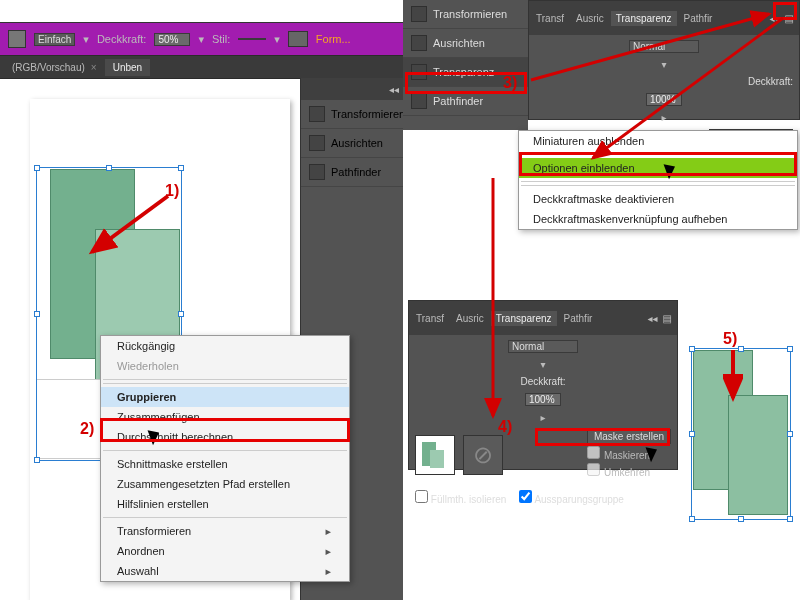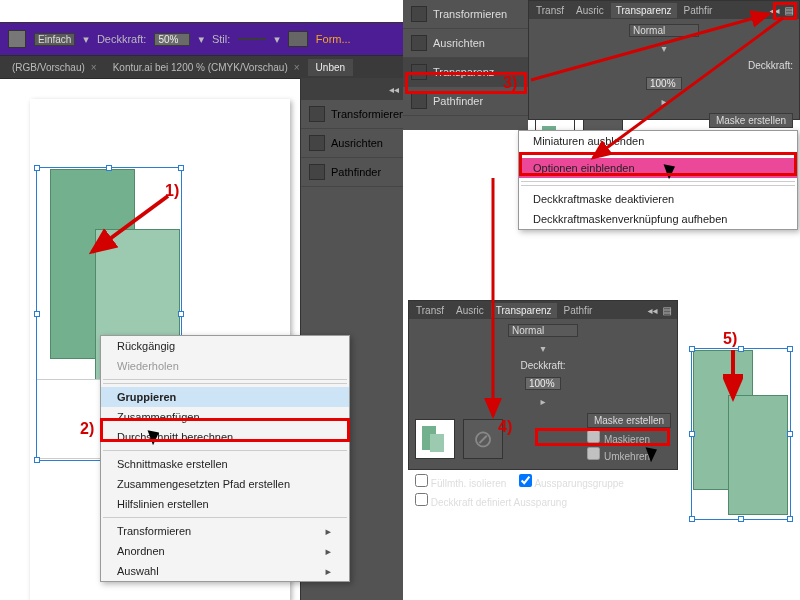--- a/index.html
+++ b/index.html
@@ -2,21 +2,21 @@
 <html><head>
 <meta charset="utf-8">
 <style>
   * { box-sizing: border-box; margin: 0; padding: 0; }
   body { font-family: Tahoma, Arial, sans-serif; font-size: 11px; background: #fff; width: 800px; height: 600px; position: relative; overflow: hidden; }
   .left { position:absolute; left:0; top:0; width:403px; height:600px; background:#fff; }
   .right { position:absolute; left:403px; top:0; width:397px; height:600px; background:#fff; }
   .sep { position:absolute; left:403px; top:0; width:2px; height:600px; background:#6b6b6b; }
 
   
-  .bar-dark { background:#4c1d95; color:#ddd; }
+  .bar-dark { background:#a21caf; color:#ddd; }
   .bar-darker { background:#3a3a3a; color:#ccc; }
   .text-orange { color:#f5a623; }
   .btn-dark { background:#5a5a5a; border:1px solid #3a3a3a; color:#ddd; padding:1px 6px; font-size:10px; }
   .input-dark { background:#6a6a6a; color:#eee; border:1px solid #3a3a3a; padding:0 3px; font-size:10px; width:36px; }
   .select-dark { background:#5a5a5a; border:1px solid #3a3a3a; color:#ddd; font-size:10px; padding:0 3px; }
 
   
   .menubar { position:absolute; top:0; left:0; right:0; height:22px; display:flex; align-items:center; padding:0 8px; gap:14px; }
   .menubar .icons { margin-left:auto; display:flex; gap:8px; }
   .mi { width:18px; height:18px; background:#666; border:1px solid #444; }
@@ -51,37 +51,37 @@
   .ctx .item { padding:4px 18px 4px 16px; white-space:nowrap; }
   .ctx .item.disabled { color:#999; }
   .ctx .item.hl { background:#cde4f7;font-weight:bold; }
   .ctx .sepline { height:1px; background:#ccc; margin:3px 2px; }
   .ctx .sub::after { content:"▸"; float:right; color:#555; }
   .rpanel { position:absolute; left:0; top:0; width:125px; height:130px; background:#535353; }
   .rpanel .row { display:flex; align-items:center; gap:6px; padding:6px 8px; border-bottom:1px solid #454545; color:#ddd; }
   .rpanel .row .ico { width:16px; height:16px; background:#444; border:1px solid #2f2f2f; flex-shrink:0; }
 
   .transp-panel { position:absolute; background:#535353; color:#ddd; border:1px solid #333; font-size:10px; }
-  .transp-panel .tabs { display:flex; background:#3f3f3f; height:18px; align-items:center; padding:9px 2px; gap:2px; }
+  .transp-panel .tabs { display:flex; background:#3f3f3f; height:34px; align-items:center; padding:9px 2px; gap:2px; }
   .transp-panel .tabs .ptab { padding:2px 5px; color:#bbb; }
   .transp-panel .tabs .ptab.active { background:#535353; color:#eee; }
   .transp-panel .body { padding:5px 6px; }
   .transp-panel .opts { display:flex; align-items:center; gap:6px; margin-bottom:6px;flex-direction:column; }
   .thumbrow { display:flex; align-items:center; gap:8px; }
   .thumb { width:40px; height:40px; background:#fff; border:1px solid #333; position:relative; }
   .thumb .g1 { position:absolute; left:6px; top:6px; width:14px; height:24px; background:#73b08e; }
   .thumb .g2 { position:absolute; left:14px; top:14px; width:14px; height:18px; background:#9ccab0; }
   .nosym { width:40px; height:40px; border:1px solid #333; background:#5a5a5a; display:flex; align-items:center; justify-content:center; color:#888; font-size:24px; }
   .checks label { display:block; font-size:10px; color:#bbb; margin:2px 0; }
   .checks input { margin-right:4px; }
 
   
   .flyout { position:absolute; background:#fff; border:1px solid #999; box-shadow:2px 2px 6px rgba(0,0,0,.3); color:#222; }
   .flyout .item { padding:4px 14px; white-space:nowrap; }
-  .flyout .item.hl { background:#ec4899; }
+  .flyout .item.hl { background:#84cc16; }
   .flyout .sepline { height:1px; background:#ccc; margin:3px 2px; }
 
   
   .ann { position:absolute; color:#d30000; font-weight:bold; font-size:16px; }
   .redbox { position:absolute; border:3px solid #e60000; pointer-events:none; }
 
   
   svg.overlay { position:absolute; pointer-events:none; }
 
   
@@ -108,21 +108,20 @@
       <span style="color:#bbb">▾</span>
     <span class="label">Stil:</span>
     <span class="select-dark" style="width:28px"></span>
       <span style="color:#bbb">▾</span>
     <span style="width:20px;height:16px;background:#666;border:1px solid #333;display:inline-block"></span>
     <span class="text-orange">Form...</span>
   </div>
 
   <div class="tabstrip bar-darker">
     <div class="tab"><span>(RGB/Vorschau)</span><span class="x">×</span></div>
-    <div class="tab" style="max-width:210px"><span>Kontur.ai bei 1200 % (CMYK/Vorschau)</span><span class="x">×</span></div>
     <div class="tab active"><span>Unben</span></div>
   </div>
 
   <div class="canvas">
     <div class="artboard-shadow"></div>
 
     <div class="green-rect" style="left:50px; top:90px; width:85px; height:190px;"></div>
     <div class="green-rect" style="left:95px; top:150px; width:85px; height:170px; background:#9ccab0;"></div>
     <div class="white-rect" style="left:36px; top:300px; width:80px; height:80px;"></div>
 
@@ -280,23 +279,20 @@
         <div class="nosym">⊘</div>
         <div class="checks" style="margin-left:auto">
           <button class="btn-dark">Maske erstellen</button>
           <label><input type="checkbox" disabled="" style=""><span>Maskieren</span></label>
           <label><input type="checkbox" disabled="" style=""><span>Umkehren</span></label>
         </div>
       </div>
       <div style="margin-top:10px">
         <label style="margin-right:10px"><input type="checkbox" style=""> <span>Füllmth. isolieren</span></label>
         <label><input type="checkbox" checked="" style=""> <span>Aussparungsgruppe</span></label>
-      </div>
-      <div style="margin-top:4px">
-        <label><input type="checkbox" style=""> <span>Deckkraft definiert Aussparung</span></label>
       </div>
     </div>
   </div>
   <div class="cursor" style="left:245px; top:445px;"></div>
 
   <div class="result" style="left:280px; top:320px; width:117px; height:230px;">
     <div class="green-rect" style="left:10px; top:30px; width:60px; height:140px;"></div>
     <div class="green-rect" style="left:45px; top:75px; width:60px; height:120px;"></div>
     <div class="sel" style="left:8px; top:28px; width:100px; height:172px;">
       <div class="h" style="left:-3px;top:-3px"></div>

